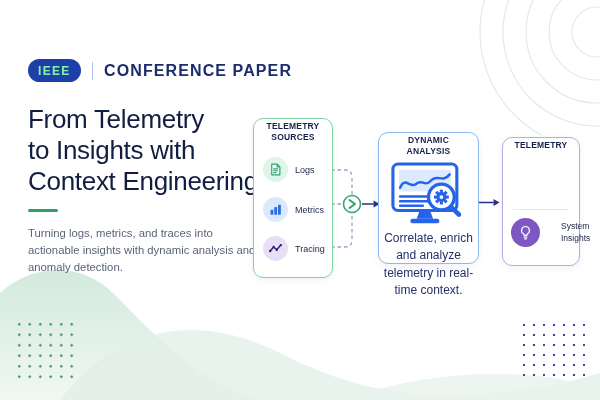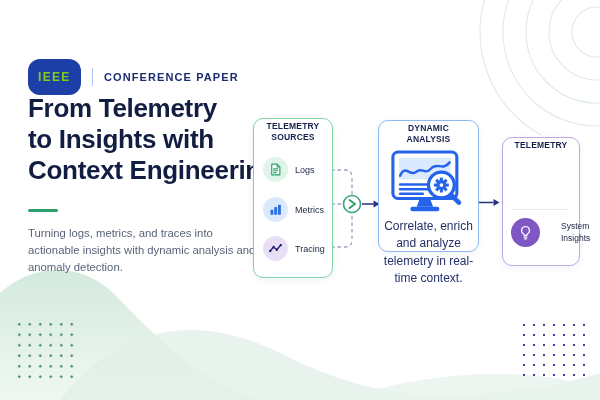--- a/index.html
+++ b/index.html
@@ -17,30 +17,30 @@
     background-size:10.5px 10.5px;
   }
   .dots-right{
     left:519px;top:320px;width:70px;height:60px;
     background-image:radial-gradient(circle,#3c3e9c 1.05px,transparent 1.4px);
     background-size:10px 10px;
   }
   
   .badge-row{position:absolute;left:28px;top:59px;display:flex;align-items:center;gap:11px;}
   .ieee-pill{
-    min-width:52px;height:36px;border-radius:12px;background:#1d3fa8;color:#84cc16;
+    min-width:52px;height:23px;border-radius:12px;background:#1d3fa8;color:#86efac;
     display:flex;align-items:center;justify-content:center;
     font-size:12px;font-weight:bold;letter-spacing:1.3px;padding:0 10px;box-sizing:border-box;
   }
   .badge-sep{width:1.5px;height:18px;background:#b4c3ea;}
-  .tagline{font-size:11px;font-weight:bold;letter-spacing:1.1px;color:#1a2c6e;}
+  .tagline{font-size:16px;font-weight:bold;letter-spacing:1.1px;color:#1a2c6e;}
   
   .hero-title{
-    position:absolute;left:28px;top:93px;color:#121d42;
-    font-size:26px;font-weight:700;line-height:1.2;letter-spacing:-0.3px;
+    position:absolute;left:28px;top:104px;color:#121d42;
+    font-size:26px;font-weight:400;line-height:1.2;letter-spacing:-0.3px;
   }
   .hero-title span{display:block;}
   .title-divider{position:absolute;left:28px;top:209px;width:30px;height:3px;border-radius:2px;background:#2f9e6b;}
   .hero-subtitle{
     position:absolute;left:28px;top:225px;width:232px;
     font-size:11.3px;line-height:1.5;color:#5a6478;
   }
   
   .dg-box{
     position:absolute;background:#fff;border-radius:10px;
@@ -53,21 +53,21 @@
   #telemetry-box{left:253px;top:118px;width:78px;height:158px;border:1.5px solid #7fd3a5;}
   .t-item{position:absolute;left:9px;display:flex;align-items:center;gap:7px;}
   .t-item.logs{top:38px;}
   .t-item.metrics{top:78px;}
   .t-item.tracing{top:117px;}
   .t-circle{width:25px;height:25px;border-radius:50%;display:flex;align-items:center;justify-content:center;flex:0 0 auto;}
   .t-circle.c-green{background:#e0f5e9;}
   .t-circle.c-blue{background:#dce8fb;}
   .t-circle.c-purple{background:#e8def6;}
   .t-label{font-size:9px;color:#1b2444;font-weight:500;}
-  #analysis-box{left:378px;top:120px;width:99px;height:130px;border:1.5px solid #8db8f2;}
+  #analysis-box{left:378px;top:132px;width:99px;height:130px;border:1.5px solid #8db8f2;}
   .monitor-wrap{display:flex;justify-content:center;margin-top:5px;}
   .analysis-desc{
     margin-top:2px;padding:0 4px;text-align:center;
     font-size:12px;line-height:1.45;color:#24306b;font-weight:500;
   }
   #outcomes-box{left:502px;top:137px;width:76px;height:127px;border:1.5px solid #bbaae6;}
   .o-item{position:absolute;left:8px;display:flex;align-items:center;gap:6px;}
   .o-item.anomaly{top:30px;}
   .o-item.insights{top:80px;gap:21px;}
   .o-circle{

